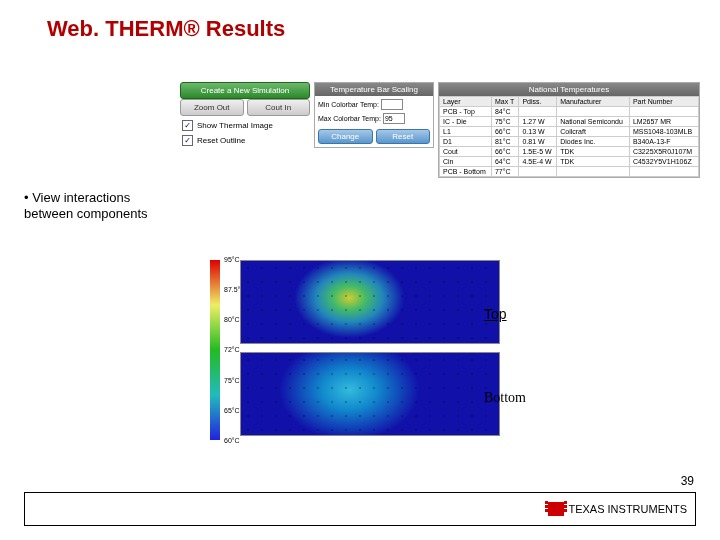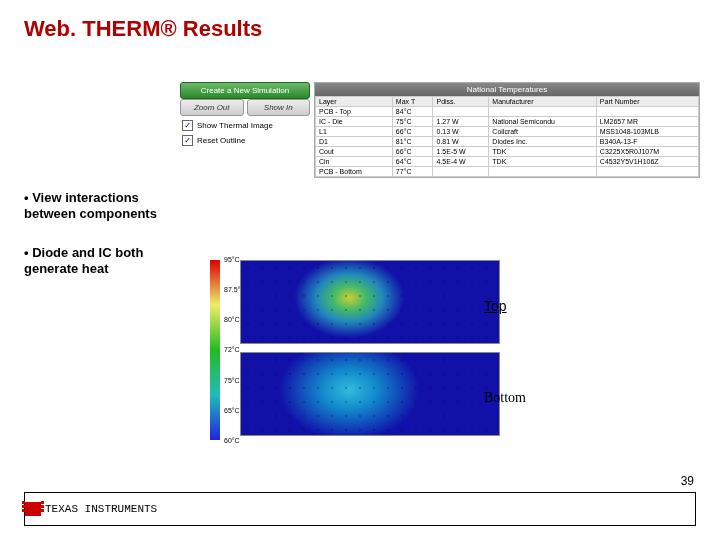--- a/index.html
+++ b/index.html
@@ -1,87 +1,104 @@
 <!DOCTYPE html>
 <html><head>
 <meta charset="utf-8">
 <style>
   * { box-sizing: border-box; margin: 0; padding: 0; }
   body { font-family: Arial, sans-serif; width: 720px; height: 540px; background: #fff; position: relative; }
-  .title { color: #b00000; font-size: 22px; font-weight: bold; padding: 16px 0 0 24px; }
+  .title { color: #b00000; font-size: 22px; font-weight: bold; padding: 16px 0 0 24px; margin-left: 23px; }
   .app-area { position: absolute; left: 180px; top: 82px; width: 520px; }
   .app-row1 { display: flex; gap: 4px; align-items: flex-start; }
   .btn-col { display: flex; flex-direction: column; gap: 0; width: 130px; }
   .btn { font-size: 8px; padding: 3px 4px; border-radius: 3px; text-align: center; cursor: pointer; border: 1px solid #888; }
   .btn-green { background: linear-gradient(#6db86d,#2a8a2a); color: #fff; border-color: #1a6a1a; }
   .btn-blue { background: linear-gradient(#a6c8e8,#5a96cc); color: #fff; border-color: #3a76ac; }
-  .btn-gray { background: linear-gradient(#eee,#ccc); color: #333; border-color: #999; font-style: italic; }
+  .btn-gray { background: linear-gradient(#eee,#ccc); color: #333; border-color: #999; }
   .zoom-row { display: flex; gap: 3px; }
   .zoom-row .btn { flex: 1; }
   .cb-col { display: flex; flex-direction: column; gap: 4px; padding: 4px 2px; font-size: 8px; width: 110px; }
   .cb-row { display: flex; align-items: center; gap: 4px; }
   .cb { width: 11px; height: 11px; border: 1px solid #666; display: flex; align-items: center; justify-content: center; font-size: 8px; color: #006; background: #fff; }
   .panel { border: 1px solid #aaa; font-size: 8px; }
   .panel-hd { background: linear-gradient(#888,#666); color: #fff; text-align: center; padding: 2px 0; font-size: 8px; }
   .temp-panel { width: 120px; }
   .temp-body { padding: 3px; display: flex; flex-direction: column; gap: 3px; }
   .field-row { display: flex; align-items: center; gap: 2px; font-size: 7px; }
   .field-row input { width: 22px; font-size: 7px; padding: 1px; border: 1px solid #888; }
   .temp-btns { display: flex; gap: 3px; margin-top: 2px; }
   .temp-btns .btn { flex: 1; padding: 2px; }
   .ops-panel { flex: 1; }
   table { border-collapse: collapse; width: 100%; font-size: 7px; }
   th, td { border: 1px solid #ccc; padding: 1px 3px; text-align: left; white-space: nowrap; overflow: hidden; }
   th { background: #ececec; font-weight: normal; }
   .bullets { position: absolute; left: 24px; top: 190px; width: 150px; font-size: 13px; line-height: 1.25; }
-  .bullets p { margin-bottom: 22px; font-weight: bold; }
+  .bullets p { margin-bottom: 22px; }
   .thermal-block { position: absolute; left: 210px; top: 260px; display: flex; gap: 6px; }
   .colorbar { width: 24px; height: 180px; position: relative; }
   .cbar-grad { width: 10px; height: 180px; background: linear-gradient(#d00,#ee6,#2b2,#2bb,#22d); }
   .cbar-labels { position: absolute; left: 14px; top: -4px; height: 188px; display: flex; flex-direction: column; justify-content: space-between; font-size: 7px; width: 28px; }
   .maps { display: flex; flex-direction: column; gap: 8px; }
   .map { width: 260px; height: 84px; border: 1px solid #888; position: relative; overflow: hidden; }
   .map-top { background: radial-gradient(ellipse 55px 40px at 42% 45%, #cc3, #4b6, #28b 60%, #11a); }
   .map-bot { background: radial-gradient(ellipse 70px 50px at 42% 45%, #3bd, #18c 40%, #11a); }
   .map .dots { position:absolute; inset:0; background-image: radial-gradient(circle 1px, rgba(0,0,0,.25) 1px, transparent 1px); background-size: 14px 14px; }
   .map-label { position: absolute; font-size: 14px; left: 484px; }
-  .lbl-top { top: 298px; text-decoration: underline; }
+  .lbl-top { top: 306px; text-decoration: underline; }
   .lbl-bot { top: 390px; font-family: Liberation Serif, serif; }
-  .footer { position: absolute; left: 24px; bottom: 14px; right: 24px; height: 34px; border: 1px solid #000; display:flex; align-items:center; padding-right:8px;font-family:Liberation Mono, monospace; }
+  .footer { position: absolute; left: 24px; bottom: 14px; right: 24px; height: 34px; border: 1px solid #000; display:flex; align-items:center; justify-content:flex-end; padding-right:8px; }
   .ti-logo { display:flex; align-items:center; gap:4px; font-size:11px; color:#000; }
   .ti-chip { width:16px; height:14px; background:#c00; position:relative; }
   .ti-chip::before,.ti-chip::after{content:"";position:absolute;background:#c00;width:3px;height:3px;}
   .ti-chip::before{left:-3px;top:3px;box-shadow:0 4px #c00,0 -4px #c00, 19px 0 #c00,19px 4px #c00,19px -4px #c00;}
   .slidenum { position:absolute; right:26px; bottom:52px; font-size:12px; }
 </style>
 </head>
 <body>
 
 <div class="title">Web. THERM® Results</div>
 
 <div class="app-area">
   <div class="app-row1">
     <div class="btn-col">
       <div class="btn btn-green">Create a New Simulation</div>
       <div class="zoom-row">
         <div class="btn btn-gray">Zoom Out</div>
-        <div class="btn btn-gray">Show In</div>
+        <div class="btn btn-gray">Cout In</div>
       </div>
       <div class="cb-col">
         <div class="cb-row">
             <span class="cb">✓</span>
             <span>Show Thermal Image</span>
           </div>
         <div class="cb-row">
             <span class="cb">✓</span>
             <span>Reset Outline</span>
           </div>
       </div>
     </div>
 
+    <div class="panel temp-panel">
+      <div class="panel-hd">Temperature Bar Scaling</div>
+      <div class="temp-body">
+        <div class="field-row">
+            <span>Min Colorbar Temp:</span>
+            <input value="" style="">
+          </div>
+        <div class="field-row">
+            <span>Max Colorbar Temp:</span>
+            <input value="95" style="">
+          </div>
+        <div class="temp-btns">
+          <div class="btn btn-blue">Change</div>
+          <div class="btn btn-blue">Reset</div>
+        </div>
+      </div>
+    </div>
 
     <div class="panel ops-panel">
       <div class="panel-hd">National Temperatures</div>
       <table>
           <thead>
             <tr id="ops-head">
               <th>Layer</th>
               <th>Max T</th>
               <th>Pdiss.</th>
               <th>Manufacturer</th>
@@ -139,21 +156,20 @@
               <td></td>
             </tr>
           </tbody>
         </table>
     </div>
   </div>
 </div>
 
 <div class="bullets">
   <p>• View interactions between components</p>
-  <p>• Diode and IC both generate heat</p>
 </div>
 
 <div class="thermal-block">
   <div class="colorbar">
     <div class="cbar-grad"></div>
     <div class="cbar-labels" id="cbar-labels">
         <span>95°C</span>
         <span>87.5°C</span>
         <span>80°C</span>
         <span>72°C</span>

